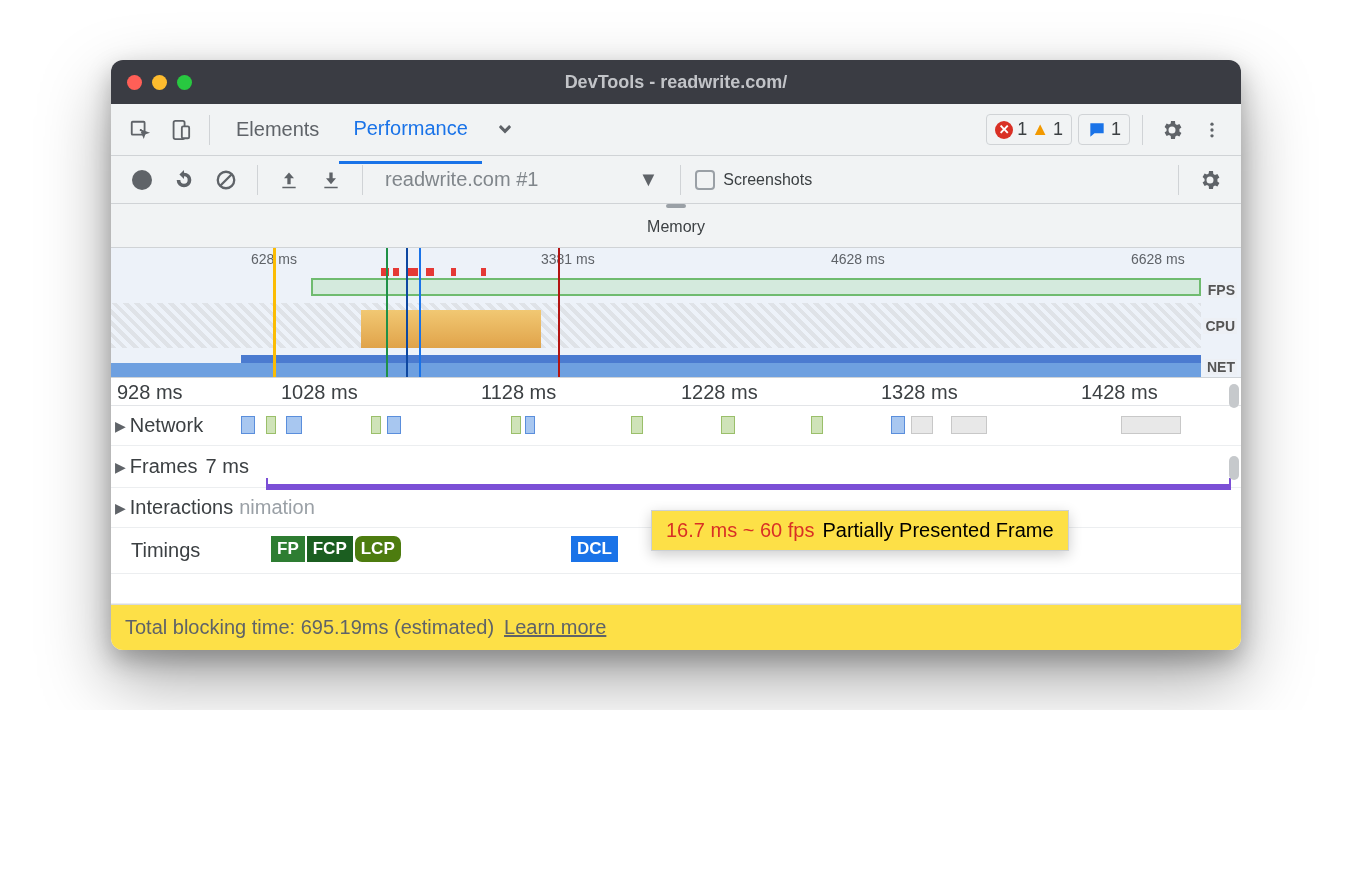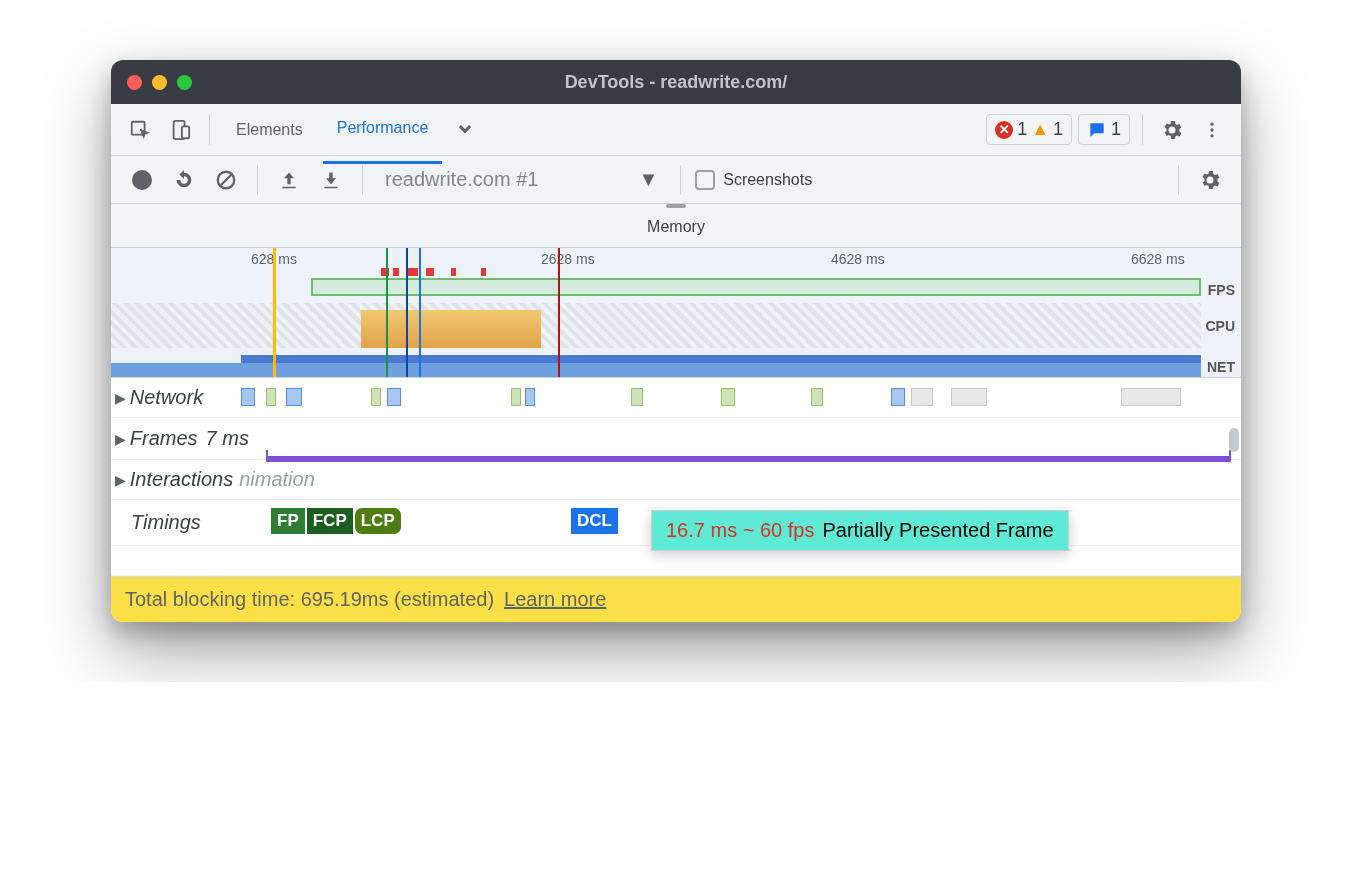--- a/index.html
+++ b/index.html
@@ -53,21 +53,21 @@
     width: 34px; height: 34px;
     display: flex; align-items: center; justify-content: center;
     color: #5f6368;
     cursor: pointer;
   }
   .vsep { width: 1px; height: 30px; background: #d0d3d6; margin: 0 6px; }
   .tab {
     padding: 15px 14px;
     height: 68px;
     display: flex; align-items: center;
-    font-size: 16px;
+    font-size: 20px;
     color: #5f6368;
     cursor: pointer;
   }
   .tab.active {
     color: #1a73e8;
     border-bottom: 3px solid #1a73e8;
     font-weight: 500;
   }
   .spacer { flex: 1; }
   .pill {
@@ -176,21 +176,20 @@
     position:relative;
   }
   .track .tri {
     color:#5f6368; margin: 0 4px 0 4px; font-size:14px;
   }
   .track .label {
     font-size: 20px; color:#3c4043;
     z-index:2;
     background: rgba(255,255,255,0.7);
     padding-right:6px;
-    font-style:italic;
   }
   .frames-area { position:absolute; left:0; right:0; top:4px; bottom:4px; }
   .fblock { position:absolute; top:0; bottom:0; display:flex; align-items:center; justify-content:center; font-size:18px; color:#2b2b2b; }
   .fgreen { background:#c8e6c9; }
   .fyellow { background:#ece24b; background-image: repeating-linear-gradient(45deg, rgba(255,255,255,0.5) 0 6px, transparent 6px 12px); }
   .fred { background:#f3b9bd; background-image: repeating-linear-gradient(45deg, rgba(255,255,255,0.5) 0 6px, transparent 6px 12px); }
   .selected-frame {
     position:absolute; border:3px solid #d93025;
     top:1px; bottom:1px;
   }
@@ -203,21 +202,21 @@
     display:inline-block; color:#fff; font-size:17px; font-weight:600;
     padding: 3px 6px; margin-right:2px;
   }
   .fp { background:#2e7d32; }
   .fcp { background:#1b5e20; }
   .lcp { background:#4d7c0f;border-radius:7px; }
   .dcl { background:#1a73e8; }
   .tooltip {
     position:absolute;
     left:540px; top:132px;
-    background:#5eead4;
+    background:#fde047;
     border:1px solid #ccd0d4;
     box-shadow: 0 4px 14px rgba(0,0,0,0.2);
     padding: 8px 14px;
     font-size: 20px;
     display:flex; gap:8px;
     z-index:5;
   }
   .tooltip .t-red { color:#d93025; }
   .footer {
     height: 46px;
@@ -365,21 +364,21 @@
     <div class="iconbtn">
       <svg width="20" height="22" viewBox="0 0 24 24" fill="#5f6368">
           <path d="M6 7h12l-1 14H7L6 7zm3-4h6l1 2h4v2H4V5h4l1-2z"></path>
         </svg>
     </div>
   </div>
 
   <div class="overview">
     <div class="ticks">
       <span class="ov-tick" style="left:140px">628 ms</span>
-      <span class="ov-tick" style="left:430px">2628 ms</span>
+      <span class="ov-tick" style="left:430px">3381 ms</span>
       <span class="ov-tick" style="left:720px">4628 ms</span>
       <span class="ov-tick" style="left:1020px">6628 ms</span>
     </div>
     <div class="ov-red" style="left:270px;width:8px"></div>
     <div class="ov-red" style="left:282px;width:6px"></div>
     <div class="ov-red" style="left:295px;width:12px"></div>
     <div class="ov-red" style="left:315px;width:8px"></div>
     <div class="ov-red" style="left:340px;width:5px"></div>
     <div class="ov-red" style="left:370px;width:5px"></div>
     <div class="ov-fps"></div>
@@ -391,20 +390,29 @@
     <div class="ov-vline" style="left:275px;background:#1f9147"></div>
     <div class="ov-vline" style="left:295px;background:#0d47a1"></div>
     <div class="ov-vline" style="left:308px;background:#1a73e8"></div>
     <div class="ov-vline" style="left:447px;background:#b31412"></div>
     <span class="ov-rowlabel" style="top:34px">FPS</span>
     <span class="ov-rowlabel" style="top:70px">CPU</span>
     <span class="ov-rowlabel" style="bottom:2px">NET</span>
   </div>
 
   <div class="detail">
+    <div class="ruler">
+      <span class="rtick" style="left:6px">928 ms</span>
+      <span class="rtick" style="left:170px">1028 ms</span>
+      <span class="rtick" style="left:370px">1128 ms</span>
+      <span class="rtick" style="left:570px">1228 ms</span>
+      <span class="rtick" style="left:770px">1328 ms</span>
+      <span class="rtick" style="left:970px">1428 ms</span>
+      <div class="scrollhint"></div>
+    </div>
 
     <div class="track">
       <span class="tri">▶</span>
       <span class="label">Network</span>
       <div class="nwbar blue" style="left:130px;width:14px"></div>
       <div class="nwbar" style="left:155px;width:10px"></div>
       <div class="nwbar blue" style="left:175px;width:16px"></div>
       <div class="nwbar" style="left:260px;width:10px"></div>
       <div class="nwbar blue" style="left:276px;width:14px"></div>
       <div class="nwbar" style="left:400px;width:10px"></div>

